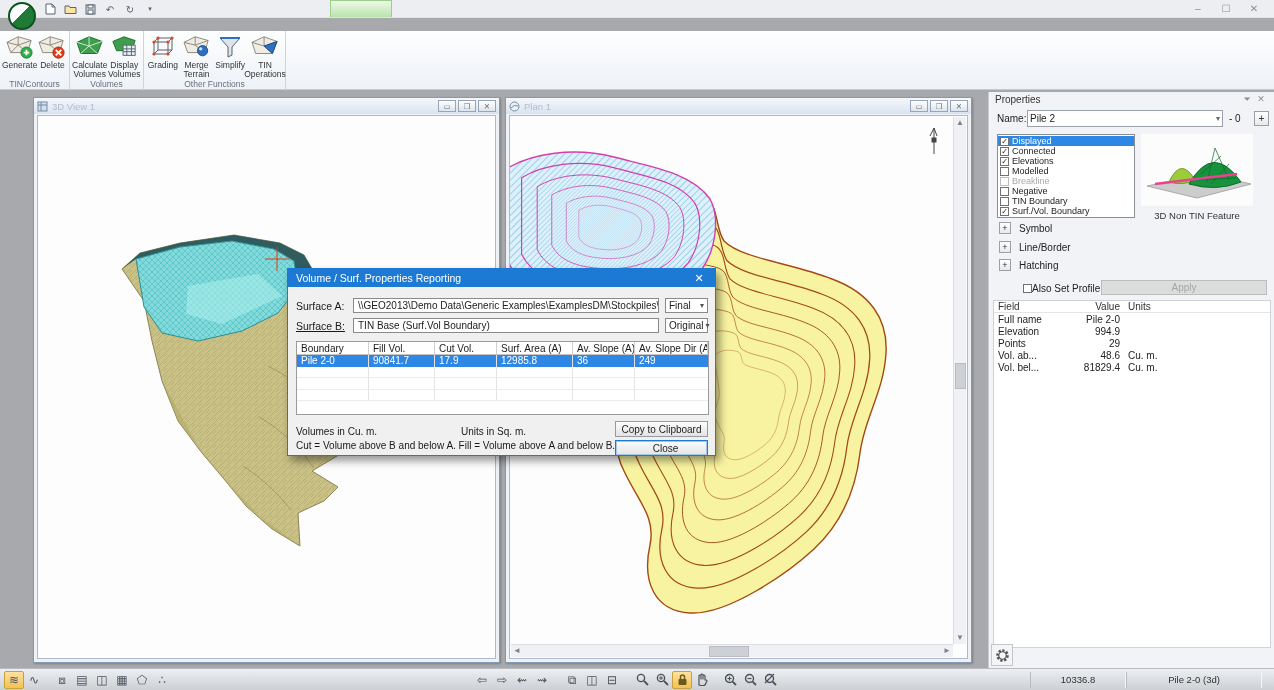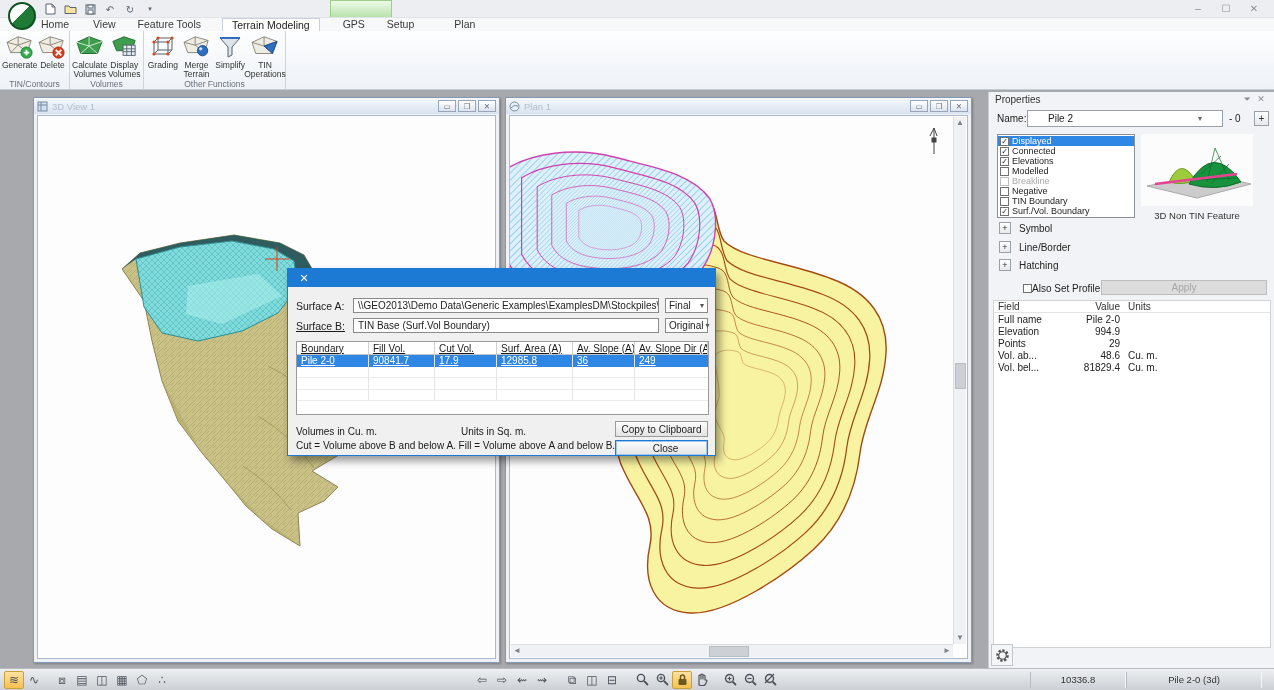--- a/index.html
+++ b/index.html
@@ -59,36 +59,36 @@
   .dlg-label { color:#1a1a1a; }
   .dlg-input { position:absolute; background:#fff; border:1px solid #8a8a8a; font-size:10px; color:#222; padding:1px 4px; height:15px; line-height:12px; white-space:nowrap; overflow:hidden; }
   .dlg-combo { position:absolute; background:#fff; border:1px solid #8a8a8a; height:15px; font-size:10px; display:flex; align-items:center; padding:0 3px; }
   .dlg-combo .cartext { flex:1; }
   .dlg-combo .arr { color:#555; font-size:8px; margin-left:2px; }
   .dtable { position:absolute; left:8px; top:72px; width:413px; height:74px; background:#fff; border:1px solid #9a9a9a; font-size:10px; }
   .dtr { display:flex; height:11.5px; align-items:center; }
   .dtr.hdr { height:13px; border-bottom:1px solid #c4c4c4; color:#1a1a1a; }
   .dtr.sel { background:#2e86e5; color:#fff; }
   .dtr.empty { border-bottom:1px solid #ececec; }
-  .dtd { padding:0 4px; overflow:hidden; white-space:nowrap; border-right:1px solid #e4e4e4; height:100%; display:flex; align-items:center;text-decoration:underline; }
+  .dtd { padding:0 4px; overflow:hidden; white-space:nowrap; border-right:1px solid #e4e4e4; height:100%; display:flex; align-items:center; }
   .dtr.hdr .dtd { border-right:1px solid #d0d0d0; }
   .c0{width:72px}.c1{width:66px}.c2{width:62px}.c3{width:76px}.c4{width:62px}.c5{width:73px;border-right:none}
   .dlg-note { position:absolute; font-size:10px; color:#1a1a1a; }
   .dlg-btn { position:absolute; width:93px; height:16px; background:linear-gradient(#fdfdfd,#e3e3e3); border:1px solid #9a9a9a;
     font-size:10px; display:flex; align-items:center; justify-content:center; }
   .dlg-btn.focus { border:1px solid #1d7ad4; box-shadow:0 0 0 1px #9ec7ee inset;padding-left:8px; }
 
   
   .props { position:absolute; left:988px; top:92px; width:286px; height:576px; background:#f2f3f6; border-left:1px solid #c9cdd3; font-size:10px; }
   .props-hdr { height:14px; display:flex; align-items:center; padding:0 6px; color:#333; font-size:10px; }
   .props-hdr .ph-title { flex:1; }
   .props-hdr .ph-ic { color:#8a8f96; width:14px; text-align:center; font-size:9px; }
   .name-row { position:absolute; left:0; top:18px; width:286px; height:18px; }
   .name-lab { position:absolute; left:8px; top:3px; }
-  .name-combo { position:absolute; left:38px; top:0; width:196px; height:17px; background:#fff; border:1px solid #9aa0a8; display:flex; align-items:center; padding:0 20px; }
+  .name-combo { position:absolute; left:38px; top:0; width:196px; height:17px; background:#fff; border:1px solid #9aa0a8; display:flex; align-items:center; padding:0 2px; }
   .name-combo .arr { color:#666; font-size:8px; }
   .name-combo .cartext { flex:1; }
   .name-suffix { position:absolute; left:240px; top:3px; }
   .plus-btn { position:absolute; right:6px; top:1px; width:15px; height:15px; border:1px solid #9aa0a8; background:linear-gradient(#fff,#e6e8eb); text-align:center; line-height:13px; color:#333; }
   .chk-list { position:absolute; left:8px; top:42px; width:138px; height:84px; background:#fff; border:1px solid #8a8f96; padding-top:1px; }
   .chk-item { display:flex; align-items:center; height:10px; padding-left:2px; gap:3px; font-size:9px; }
   .chk-item.sel { background:#2e86e5; color:#fff; }
   .chk-item.dis { color:#a8a8a8; }
   .cbx { width:9px; height:9px; background:#fff; border:1px solid #707070; font-size:8px; line-height:8px; text-align:center; color:#222; flex:0 0 auto; }
   .preview { position:absolute; left:152px; top:42px; width:112px; height:72px; background:#fcfcfc; }
@@ -144,29 +144,20 @@
       <span class="qbtn" style="font-size:7px;">▾</span>
     </div>
     <div class="ctx-tab"></div>
     <div class="win-ctrls">
       <span>–</span>
       <span>☐</span>
       <span>✕</span>
     </div>
   </div>
 
-  <div class="tabrow">
-    <span class="rtab" style="margin-left:32px">Home</span>
-    <span class="rtab" style="margin-left:6px">View</span>
-    <span class="rtab" style="margin-left:4px">Feature Tools</span>
-    <span class="rtab active" style="margin-left:12px">Terrain Modeling</span>
-    <span class="rtab" style="margin-left:14px">GPS</span>
-    <span class="rtab" style="margin-left:4px">Setup</span>
-    <span class="rtab" style="margin-left:22px">Plan</span>
-  </div>
 
   <div class="ribbon">
     <div class="rgroup" style="width:70px">
       <div class="rbtn">
         <span class="ricon">
           <svg width="30" height="26" viewBox="0 0 32 28">
               <path d="M6,20 L2,9 L14,3 L28,7 L24,20 Z" fill="#efece3" stroke="#8a8578"></path>
               <path d="M2,9 L14,12 L14,3 M14,12 L28,7 M14,12 L24,20 M14,12 L6,20" stroke="#8a8578" fill="none"></path>
               <circle cx="23" cy="20" r="6" fill="#2fae4a" stroke="#1c7c31"></circle>
               <path d="M20,20 h6 M23,17 v6" stroke="#fff" stroke-width="2"></path>
@@ -357,20 +348,21 @@
       <div class="hsb">
         <span class="sa" style="left:0">◄</span>
         <div class="thumb" style="left:198px; width:40px;"></div>
         <span class="sa" style="right:0">►</span>
       </div>
     </div>
   </div>
 
   <div class="dialog">
     <div class="dlg-title">
+      <span class="dtext">Volume / Surf. Properties Reporting</span>
       <span class="dlg-close">✕</span>
     </div>
     <span class="dlg-row dlg-label" style="left:8px; top:31px;">Surface A:</span>
     <div class="dlg-input" style="left:65px; top:29px; width:306px;">\\GEO2013\Demo Data\Generic Examples\ExamplesDM\Stockpiles\stockpile-demo.ter</div>
     <div class="dlg-combo" style="left:377px; top:29px; width:43px;">
       <span class="cartext">Final</span>
         <span class="arr">▾</span>
     </div>
     <span class="dlg-row dlg-label" style="left:8px; top:51px;text-decoration:underline;">Surface B:</span>
     <div class="dlg-input" style="left:65px; top:49px; width:306px;">TIN Base (Surf.Vol Boundary)</div>

